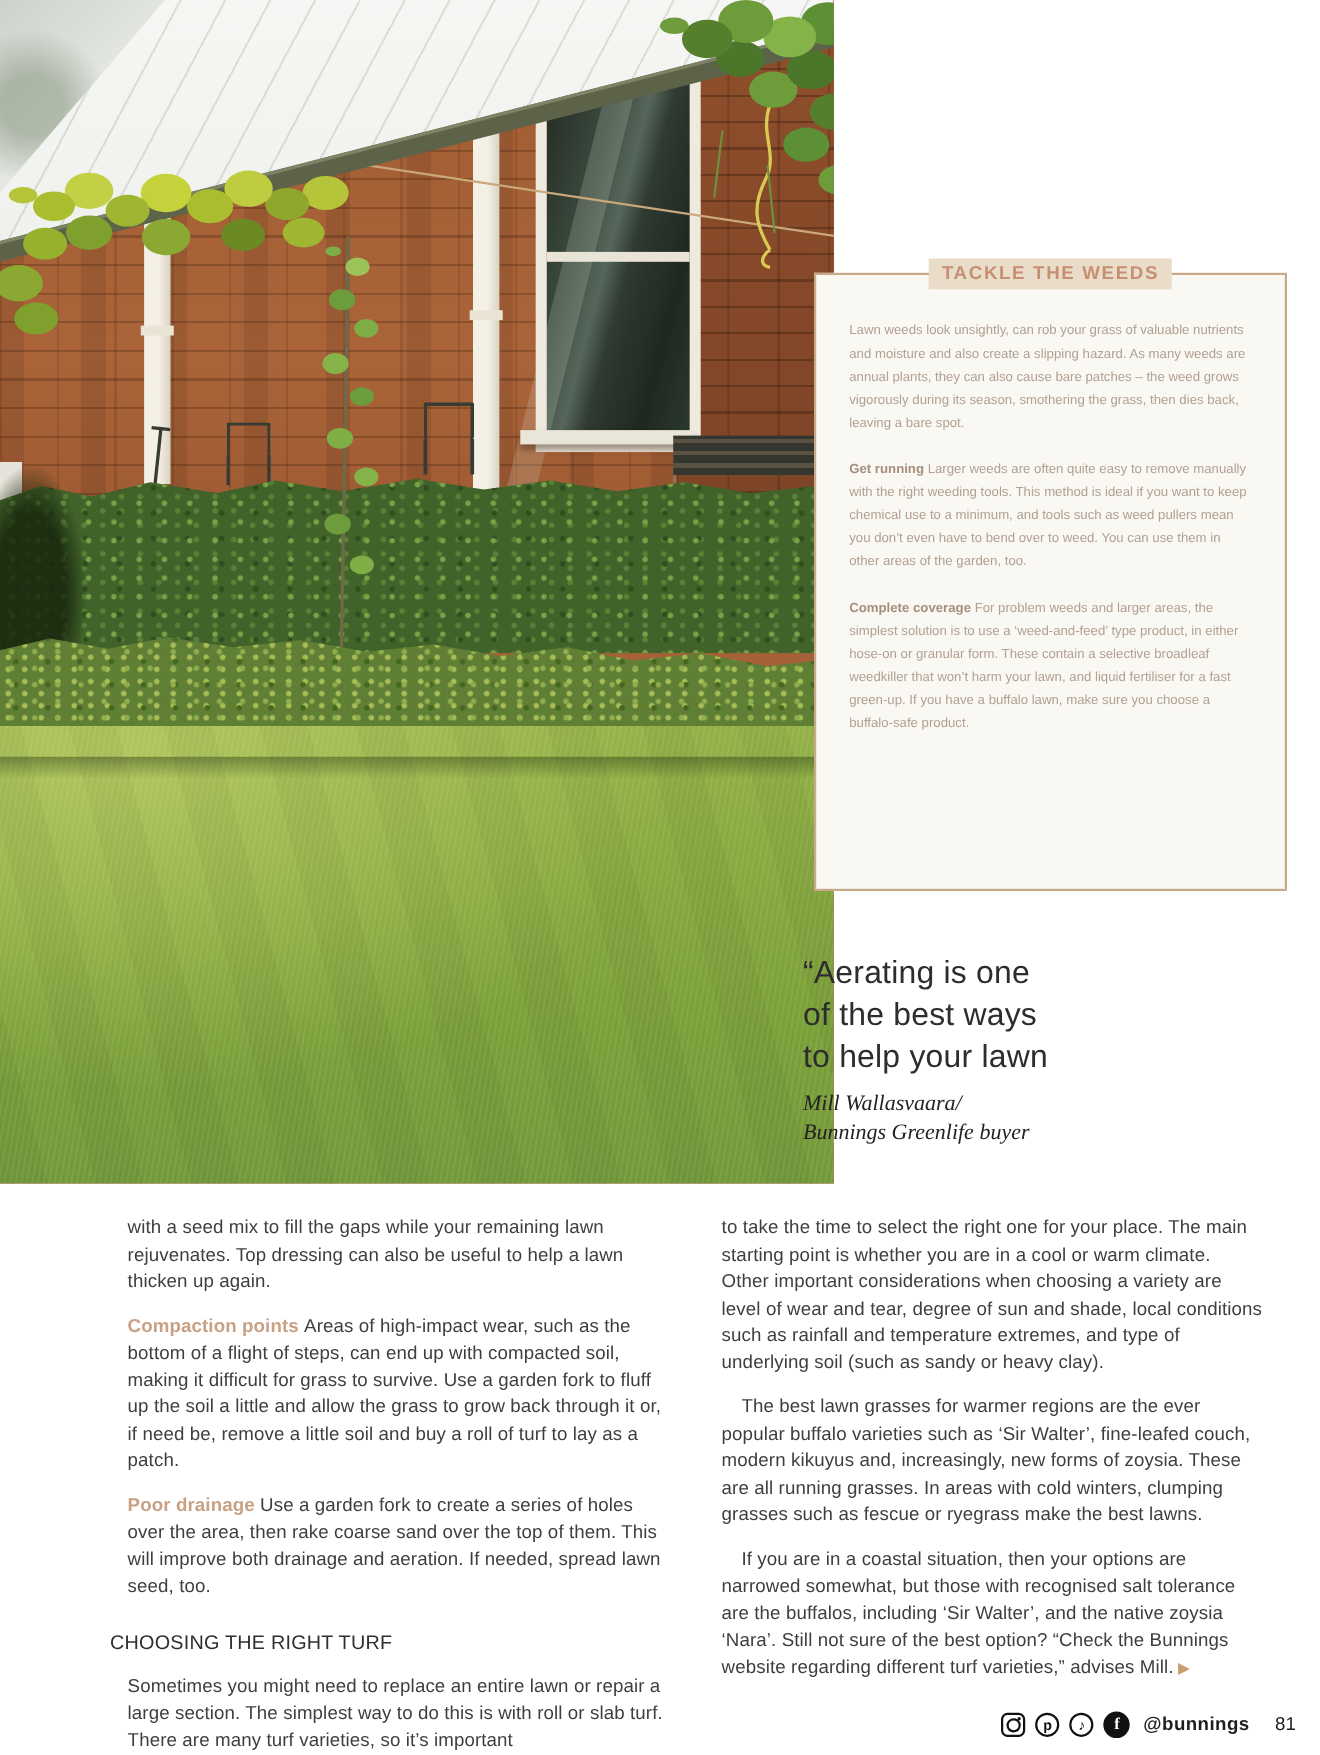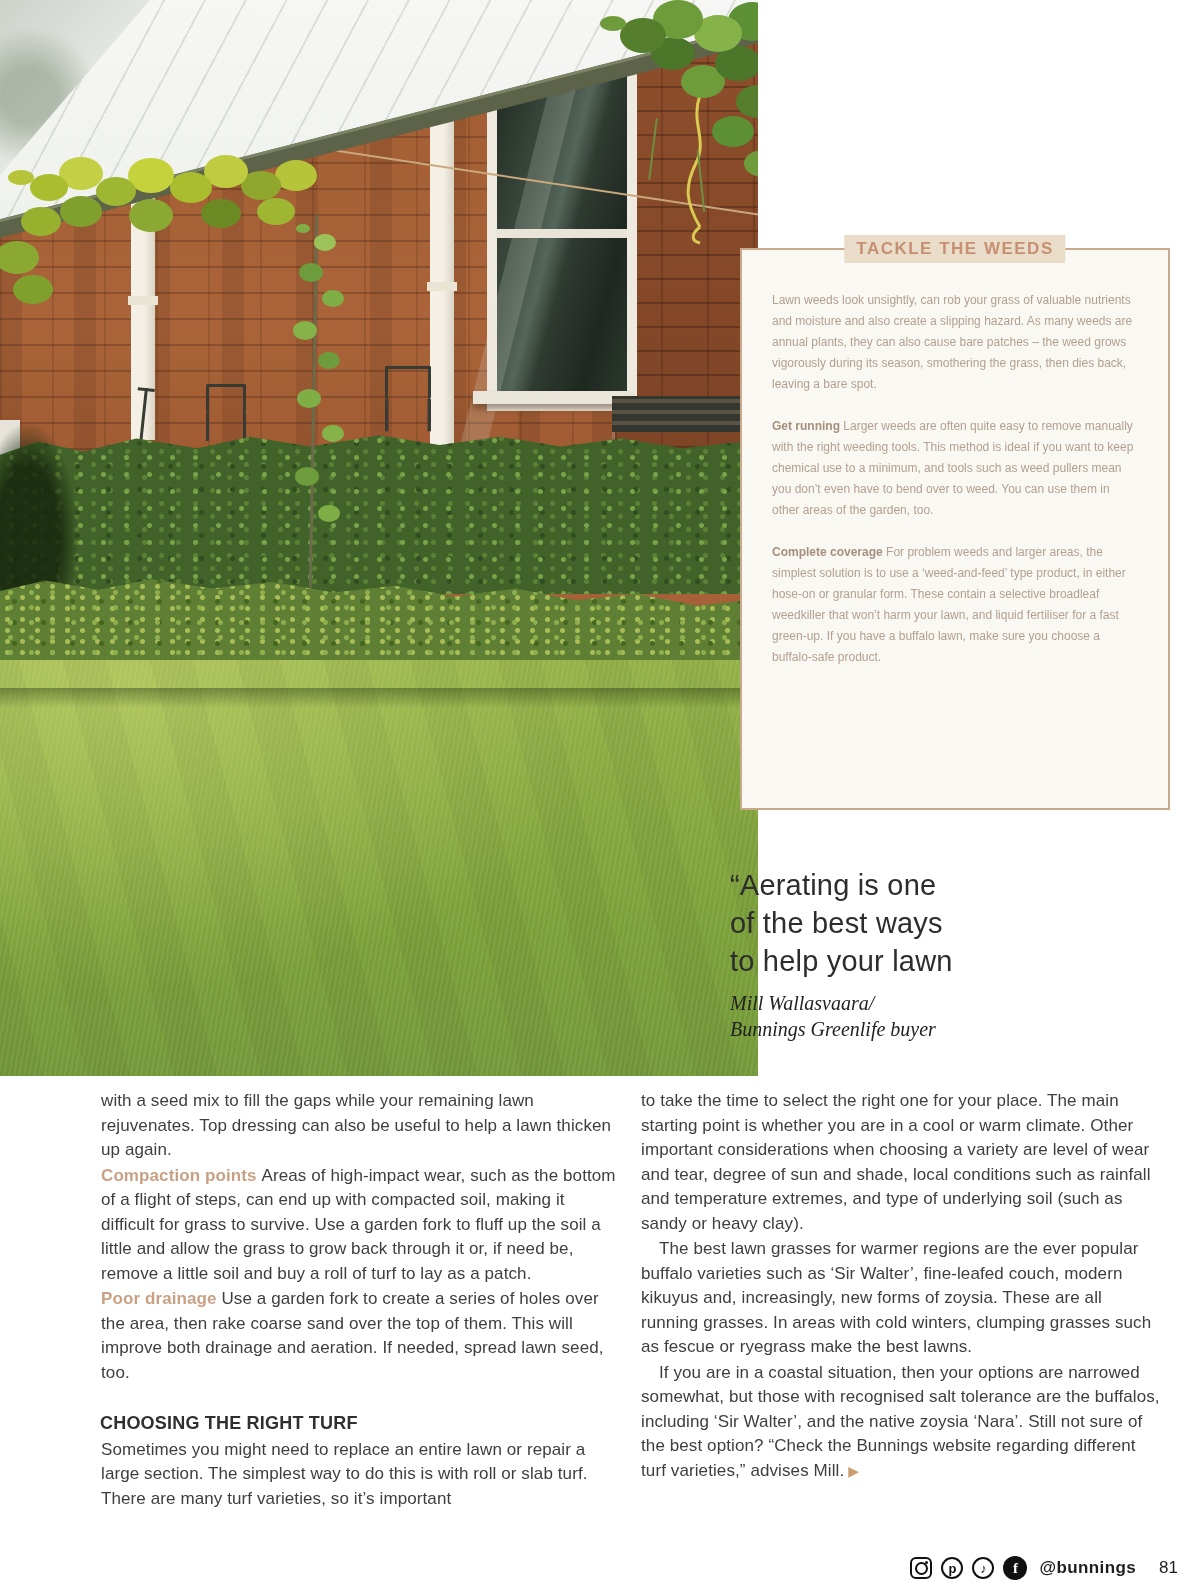--- a/index.html
+++ b/index.html
@@ -113,24 +113,24 @@
   
   .quote{position:absolute;left:730px;top:866px;width:470px;text-align:left;z-index:20;}
   .quote-line{font-size:29px;line-height:38px;font-weight:500;color:#2d2d2d;letter-spacing:.2px;}
   .quote-attrib{margin-top:10px;font-family:"Liberation Serif","DejaVu Serif",serif;
     font-style:italic;font-size:20px;line-height:26px;color:#222;}
 
   
   .col{position:absolute;top:1088px;font-size:17px;line-height:24.5px;color:#3e3e3e;z-index:20;letter-spacing:.1px;}
   .col-left{left:100px;width:522px;}
   .col-right{left:640px;width:524px;}
-  .col-para{margin:1px;}
+  .col-para{margin:16px;}
   .col-para.indent{text-indent:18px;}
   .col-lead{font-weight:bold;color:#c8a184;}
-  .col-heading{font-weight:bold;font-size:18px;color:#2f2f2f;margin:26px 0 2px 0;letter-spacing:.2px;}
+  .col-heading{font-weight:normal;font-size:18px;color:#2f2f2f;margin:26px 0 2px 0;letter-spacing:.2px;}
   .end-arrow{color:#c99f72;font-size:14px;}
 
   
   .footer{position:absolute;right:22px;top:1556px;display:flex;align-items:center;gap:9px;z-index:20;}
   .icn{width:22px;height:22px;box-sizing:border-box;display:inline-flex;align-items:center;
     justify-content:center;font-weight:bold;}
   .icn.ring{border:2.5px solid #111;border-radius:50%;font-size:13px;color:#111;}
   .icn.solid{width:24px;height:24px;background:#111;border-radius:50%;color:#fff;font-size:15px;
     font-family:"Liberation Serif",serif;}
   .icn.insta{border:2.5px solid #111;border-radius:6px;position:relative;}

